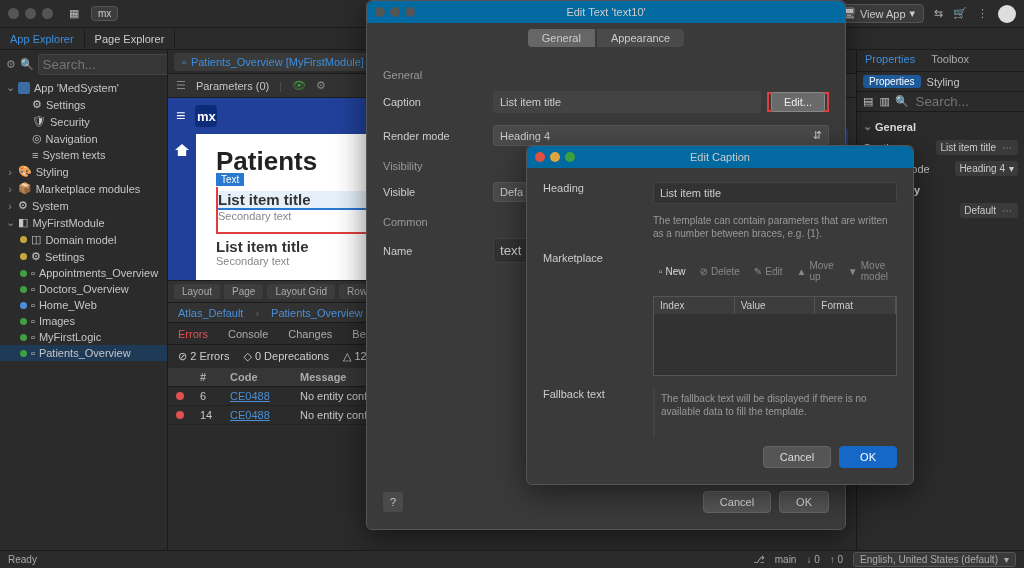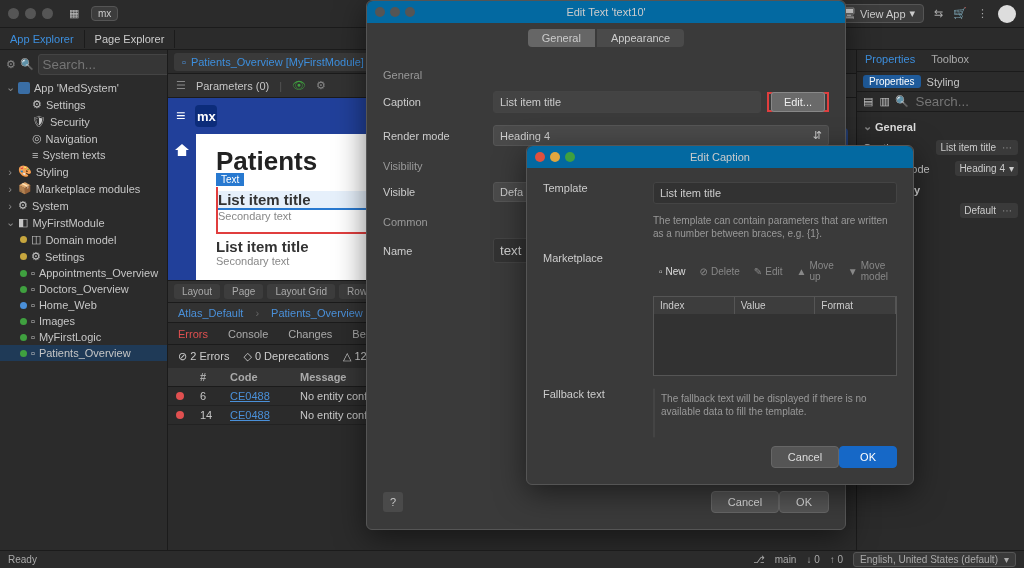--- a/index.html
+++ b/index.html
@@ -101,21 +101,21 @@
   .pill:first-child{border-radius:4px 0 0 4px}.pill:last-child{border-radius:0 4px 4px 0}
   .form-area{padding:8px 16px;}
   .section-lbl{color:#999; font-size:11px; margin:8px 0 4px;}
   .form-row{display:flex; align-items:center; padding:6px 0;}
   .form-row .lbl{width:110px; color:#ccc;}
   .form-row .ctl{flex:1; display:flex; align-items:center; gap:6px;}
   .text-field{flex:1; background:#323232; border:1px solid #444; padding:4px 6px; color:#ccc; border-radius:3px;}
   .select-field{flex:1; background:#4a4a4a; border:1px solid #555; padding:3px 6px; color:#ccc; border-radius:3px; display:flex; justify-content:space-between; align-items:center;}
   .btn-edit{background:#6a6a6a; border:1px solid #888; padding:3px 12px; border-radius:3px; color:#eee; cursor:pointer;}
   .red-box{border:2px solid #e03e3e; padding:2px; border-radius:0;}
-  .modal-footer{position:absolute; bottom:8px; left:0; right:0; padding:8px 16px; display:flex; justify-content:flex-end; align-items:center;}
+  .modal-footer{position:absolute; bottom:8px; left:0; right:0; padding:8px 16px; display:flex; justify-content:flex-end; gap:8px; align-items:center;}
   .modal-footer .help{position:absolute; left:16px; width:20px; height:20px; background:#4a4a4a; border-radius:3px; display:flex; align-items:center; justify-content:center;}
   .btn-g{background:#555; border:1px solid #666; padding:4px 16px; border-radius:4px; color:#ddd; cursor:pointer;}
   .btn-p{background:#1668c7; border:1px solid #1668c7; padding:4px 20px; border-radius:4px; color:#fff; cursor:pointer;}
   
   .modal2{ left: 526px; top: 145px; width: 388px; height: 340px;}
   .modal2 .mt-r{background:#e0503e}.modal2 .mt-y{background:#e0a63e}.modal2 .mt-g{background:#3fa03f}
   .param-tb{display:flex; gap:2px; margin:6px 0;}
   .param-tb .pb{display:flex; align-items:center; gap:3px; padding:2px 6px; color:#888; font-size:10px; cursor:pointer;}
   .param-tb .pb.active{color:#ddd;}
   .params-table{border:1px solid #555; height:80px; background:#323232;}
@@ -464,21 +464,21 @@
   <div class="modal-title">
     <div class="modal-traffic">
         <span class="mt-dot mt-r"></span>
         <span class="mt-dot mt-y"></span>
         <span class="mt-dot mt-g"></span>
       </div>
     <span>Edit Caption</span>
   </div>
   <div class="form-area">
     <div class="form-row" style="align-items:flex-start">
-      <span class="lbl">Template</span>
+      <span class="lbl">Heading</span>
       <div class="ctl" style="flex-direction:column; align-items:stretch">
         <div class="text-field" style="height:44px">List item title</div>
         <div class="helper">The template can contain parameters that are written as a number between braces, e.g. {1}.</div>
       </div>
     </div>
     <div class="form-row" style="align-items:flex-start">
       <span class="lbl">Marketplace</span>
       <div class="ctl" style="flex-direction:column; align-items:stretch">
         <div class="param-tb">
           <span class="pb active">▫ <span>New</span></span>

